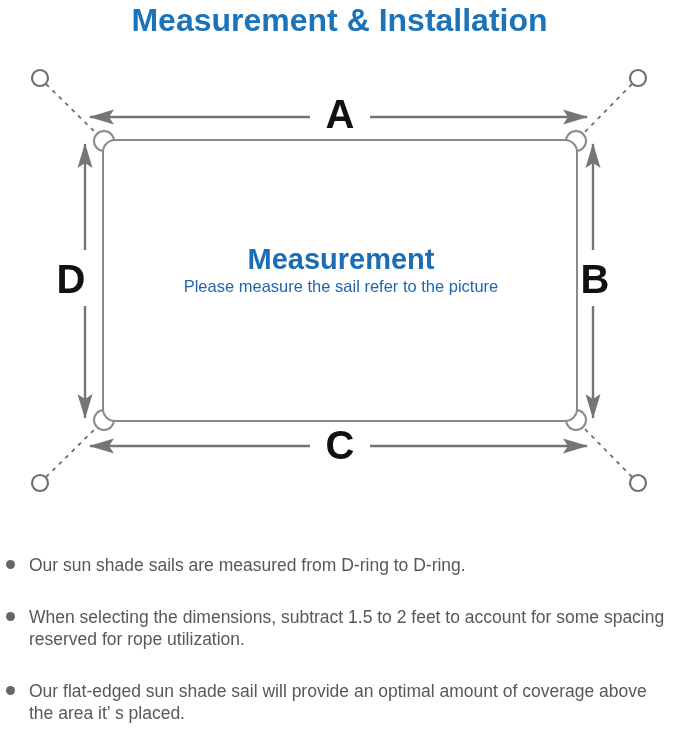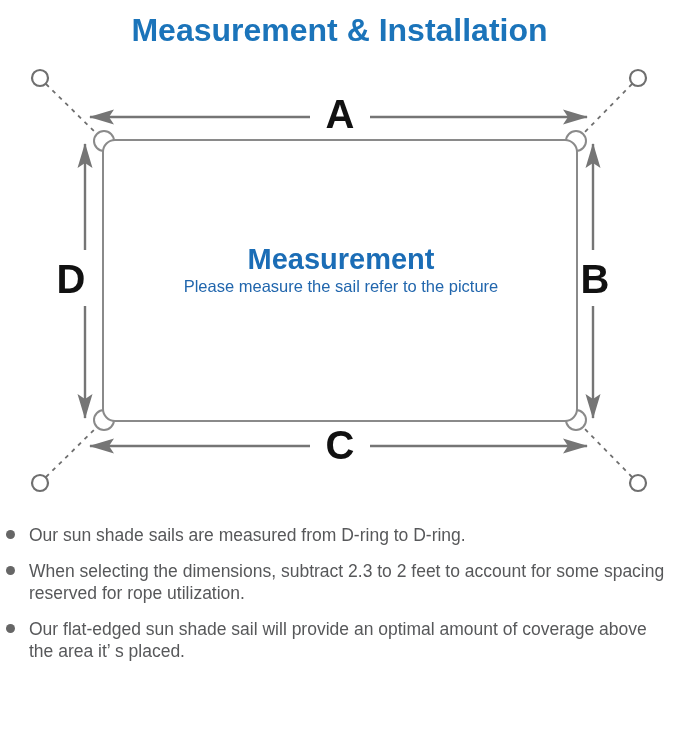--- a/index.html
+++ b/index.html
@@ -18,21 +18,21 @@
     width: 679px;
     height: 739px;
     background: #ffffff;
   }
   .title {
     position: absolute;
     top: 0;
     left: 0;
     width: 100%;
     margin: 0;
-    padding-top: 12px;
+    padding-top: 2px;
     text-align: center;
     font-size: 32px;
     line-height: 36px;
     font-weight: bold;
     color: #1b74ba;
     letter-spacing: 0px;
   }
   .diagram {
     position: absolute;
     top: 0;
@@ -48,20 +48,21 @@
     padding: 0;
     list-style: none;
   }
   .notes li {
     display: flex;
     align-items: flex-start;
     margin-bottom: 14px;
     color: #57585a;
     font-size: 17.5px;
     line-height: 22px;
+    margin-top: 30px;
   }
   .dot {
     flex: 0 0 auto;
     width: 9px;
     height: 9px;
     border-radius: 50%;
     background: #666666;
     margin: 6px 14px 0 0;
   }
   .note-text {
@@ -130,21 +131,21 @@
     <text x="341" y="292" text-anchor="middle" font-family="Liberation Sans, sans-serif" font-size="16.5" fill="#2166ad">Please measure the sail refer to the picture</text>
   </svg>
 
   <ul class="notes">
     <li>
       <span class="dot"></span>
       <span class="note-text">Our sun shade sails are measured from D-ring to D-ring.</span>
     </li>
     <li>
       <span class="dot"></span>
-      <span class="note-text">When selecting the dimensions, subtract 2.3 to 2 feet to account for some spacing reserved for rope utilization.</span>
+      <span class="note-text">When selecting the dimensions, subtract 1.5 to 2 feet to account for some spacing reserved for rope utilization.</span>
     </li>
     <li>
       <span class="dot"></span>
       <span class="note-text">Our flat-edged sun shade sail will provide an optimal amount of coverage above the area it’ s placed.</span>
     </li>
   </ul>
 
 </div>
 
 </body></html>

